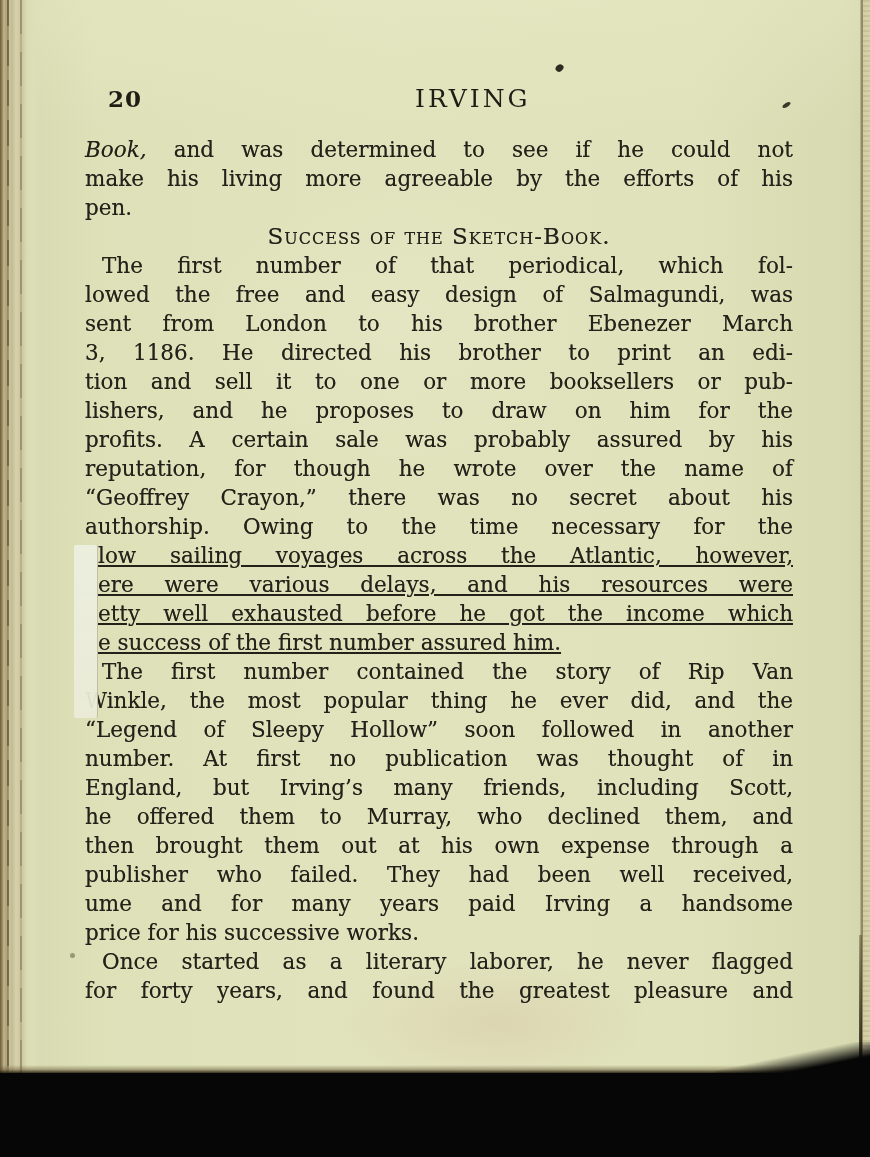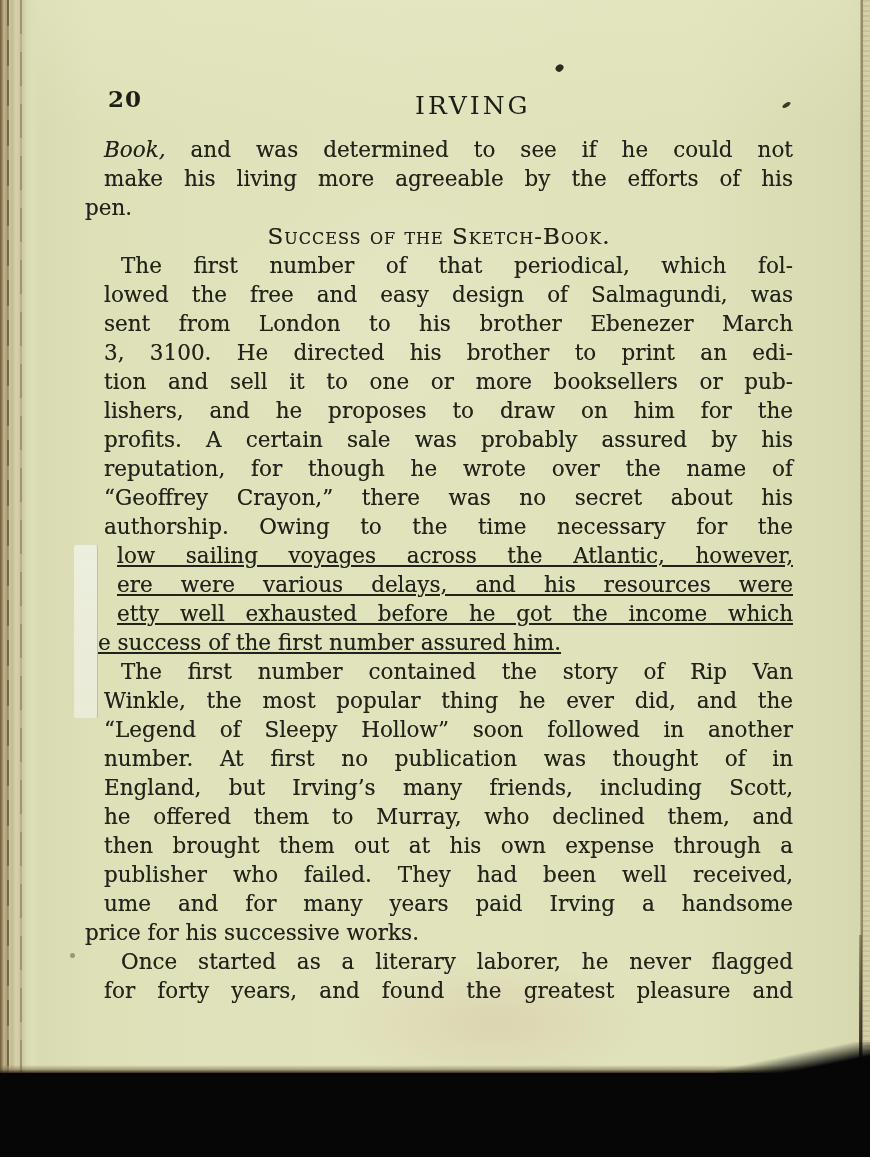--- a/index.html
+++ b/index.html
@@ -42,31 +42,31 @@
     background:linear-gradient(180deg, rgba(100,85,50,0) 0%, rgba(100,85,50,0.45) 55%, rgba(35,28,14,0.9) 100%);}
   .bottom-bar{position:absolute;left:0;right:0;bottom:0;height:10px;background:#060606;}
   .corner-wedge{position:absolute;right:0;bottom:9px;width:155px;height:32px;
     background:linear-gradient(to left top, #060606 0%, #060606 28%, rgba(6,6,6,0) 56%);}
   .corner-line{position:absolute;right:8px;top:935px;bottom:20px;width:3px;
     background:linear-gradient(180deg, rgba(60,48,22,0.35), rgba(25,18,6,0.85));}
 
   
   .pagenum{position:absolute;left:108px;top:85px;font-size:23px;font-weight:bold;
     letter-spacing:1px;color:#1d1d15;}
-  .running-title{position:absolute;left:415px;top:91px;font-size:25px;
+  .running-title{position:absolute;left:415px;top:84px;font-size:25px;
     letter-spacing:3px;color:#1d1d15;}
 
   
   .text-block{
     position:absolute;left:85px;top:135px;width:708px;
     font-size:21.5px;line-height:29px;color:#22221a;
     text-shadow:0 0 0.6px rgba(34,34,26,0.55);
   }
   .line{height:29px;}
-  .jl{text-align:justify;text-align-last:justify;margin-left:19px;}
+  .jl{text-align:justify;text-align-last:justify;}
   .ind{padding-left:17px;}
   .clip{padding-left:13px;text-decoration:underline;}
   .lead-italic{font-style:italic;}
   .sec-heading{height:29px;text-align:right;text-align-last:center;
     font-variant:small-caps;font-size:23px;letter-spacing:1px;}
 
   
   .tape{
     position:absolute;left:74px;top:545px;width:23px;height:173px;z-index:5;
     background:linear-gradient(180deg, rgba(237,239,223,0.97), rgba(233,235,216,0.95));
@@ -95,21 +95,21 @@
   <span class="running-title">IRVING</span>
 
   <div class="text-block" id="text-block">
       <div class="line jl"><span class="lead-italic">Book,</span><span> and was determined to see if he could not</span></div>
       <div class="line jl">make his living more agreeable by the efforts of his</div>
       <div class="line">pen.</div>
       <div class="sec-heading">Success of the Sketch-Book.</div>
       <div class="line jl ind">The first number of that periodical, which fol-</div>
       <div class="line jl">lowed the free and easy design of Salmagundi, was</div>
       <div class="line jl">sent from London to his brother Ebenezer March</div>
-      <div class="line jl">3, 3100. He directed his brother to print an edi-</div>
+      <div class="line jl">3, 1186. He directed his brother to print an edi-</div>
       <div class="line jl">tion and sell it to one or more booksellers or pub-</div>
       <div class="line jl">lishers, and he proposes to draw on him for the</div>
       <div class="line jl">profits. A certain sale was probably assured by his</div>
       <div class="line jl">reputation, for though he wrote over the name of</div>
       <div class="line jl">“Geoffrey Crayon,” there was no secret about his</div>
       <div class="line jl">authorship. Owing to the time necessary for the</div>
       <div class="line jl clip">low sailing voyages across the Atlantic, however,</div>
       <div class="line jl clip">ere were various delays, and his resources were</div>
       <div class="line jl clip">etty well exhausted before he got the income which</div>
       <div class="line clip">e success of the first number assured him.</div>

